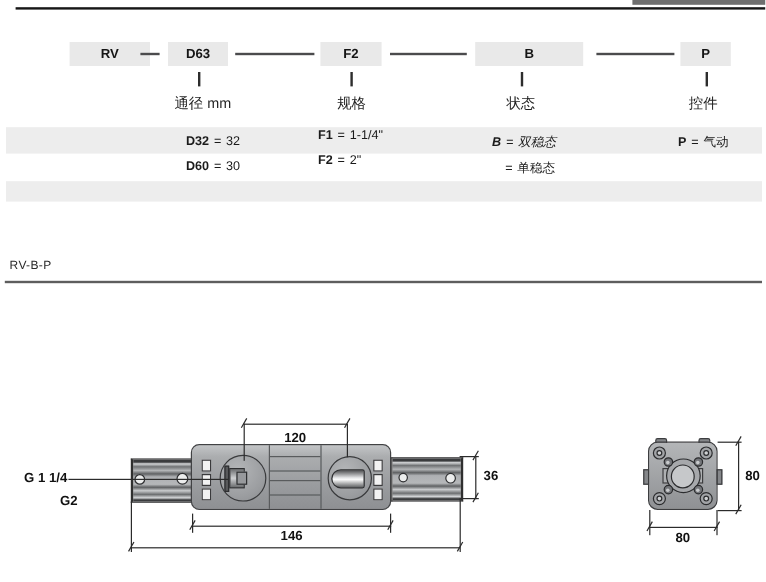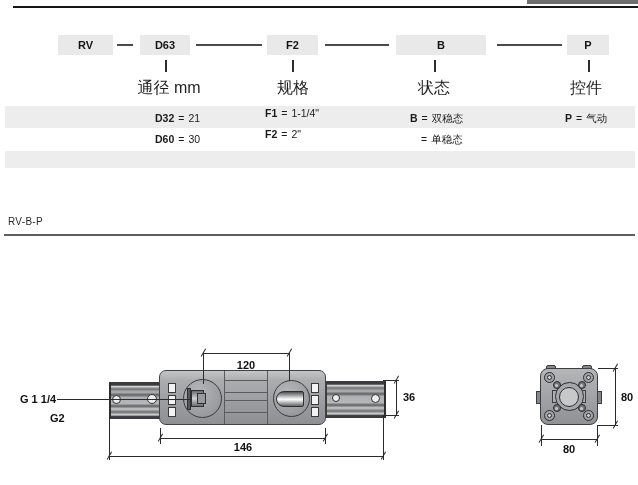--- a/index.html
+++ b/index.html
@@ -10,21 +10,21 @@
   .abs{position:absolute;}
   
   .top-accent{background:#6f6f6f;}
   .rule{background:#161616;}
   .divider{background:#5e5e5e;}
   
   .codebox{background:#e9e9e9;font-weight:bold;font-size:11px;text-align:center;
     line-height:20px;height:20px;color:#151515;}
   .dash{height:2px;background:#4b4b4d;}
   .vtick{width:1.5px;height:12px;background:#2d2d2d;}
-  .fieldlabel{font-size:16px;color:#1f1f1f;transform:translateX(-50%);white-space:nowrap;}
+  .fieldlabel{font-size:12px;color:#1f1f1f;transform:translateX(-50%);white-space:nowrap;}
   .band{background:#ededed;}
   .opt{font-size:10.5px;white-space:nowrap;color:#1a1a1a;}
   .opt .code{font-weight:bold;}
   .opt .eq{padding:0 4px;}
   .modelcode{font-size:10px;color:#2a2a2a;letter-spacing:0.3px;}
   
   .dimh{height:1.1px;background:#2b2b2b;}
   .dimv{width:1.1px;background:#2b2b2b;}
   .tick{width:9px;height:1.3px;background:#2b2b2b;transform:rotate(-60deg);transform-origin:center;}
   .dimtext{font-size:11px;font-weight:bold;color:#111;white-space:nowrap;}
@@ -51,21 +51,21 @@
   .tab{background:#85878a;border:1px solid #3c3d3f;box-sizing:border-box;}
 </style>
 </head>
 <body>
 
 <div id="page">
 
   <div class="abs top-accent" style="left:527px;top:0;width:111px;height:4px;"></div>
   <div class="abs rule" style="left:13px;top:6px;width:625px;height:2px;"></div>
 
-  <div class="abs codebox" style="left:58px;top:35px;width:55px;">RV</div>
+  <div class="abs codebox" style="left:58px;top:35px;width:67px;">RV</div>
   <div class="abs codebox" style="left:140px;top:35px;width:50px;">D63</div>
   <div class="abs codebox" style="left:267px;top:35px;width:51px;">F2</div>
   <div class="abs codebox" style="left:396px;top:35px;width:90px;">B</div>
   <div class="abs codebox" style="left:567px;top:35px;width:42px;">P</div>
 
   <div class="abs dash" style="left:117px;top:44px;width:16px;"></div>
   <div class="abs dash" style="left:196px;top:44px;width:66px;"></div>
   <div class="abs dash" style="left:325px;top:44px;width:64px;"></div>
   <div class="abs dash" style="left:497px;top:44px;width:65px;"></div>
 
@@ -76,32 +76,32 @@
 
   <div class="abs fieldlabel" style="left:169px;top:78px;">通径 mm</div>
   <div class="abs fieldlabel" style="left:293px;top:78px;">规格</div>
   <div class="abs fieldlabel" style="left:434px;top:78px;">状态</div>
   <div class="abs fieldlabel" style="left:586px;top:78px;">控件</div>
 
   <div class="abs band" style="left:5px;top:106px;width:630px;height:22px;"></div>
   <div class="abs band" style="left:5px;top:151px;width:630px;height:17px;"></div>
 
   <div class="abs opt" style="left:155px;top:112px;">
-    <span class="code">D32</span><span class="eq">=</span><span>21</span>
+    <span class="code">D32</span><span class="eq">=</span><span>32</span>
   </div>
   <div class="abs opt" style="left:155px;top:133px;">
     <span class="code">D60</span><span class="eq">=</span><span>30</span>
   </div>
   <div class="abs opt" style="left:265px;top:107px;">
     <span class="code">F1</span><span class="eq">=</span><span>1-1/4"</span>
   </div>
   <div class="abs opt" style="left:265px;top:128px;">
     <span class="code">F2</span><span class="eq">=</span><span>2"</span>
   </div>
-  <div class="abs opt" style="left:410px;top:112px;">
+  <div class="abs opt" style="left:410px;top:112px;font-style:italic;">
     <span class="code">B</span><span class="eq">=</span><span>双稳态</span>
   </div>
   <div class="abs opt" style="left:421px;top:133px;">
     <span class="eq" style="padding-left:0;">=</span><span>单稳态</span>
   </div>
   <div class="abs opt" style="left:565px;top:112px;">
     <span class="code">P</span><span class="eq">=</span><span>气动</span>
   </div>
 
   <div class="abs modelcode" style="left:8px;top:216px;">RV-B-P</div>

